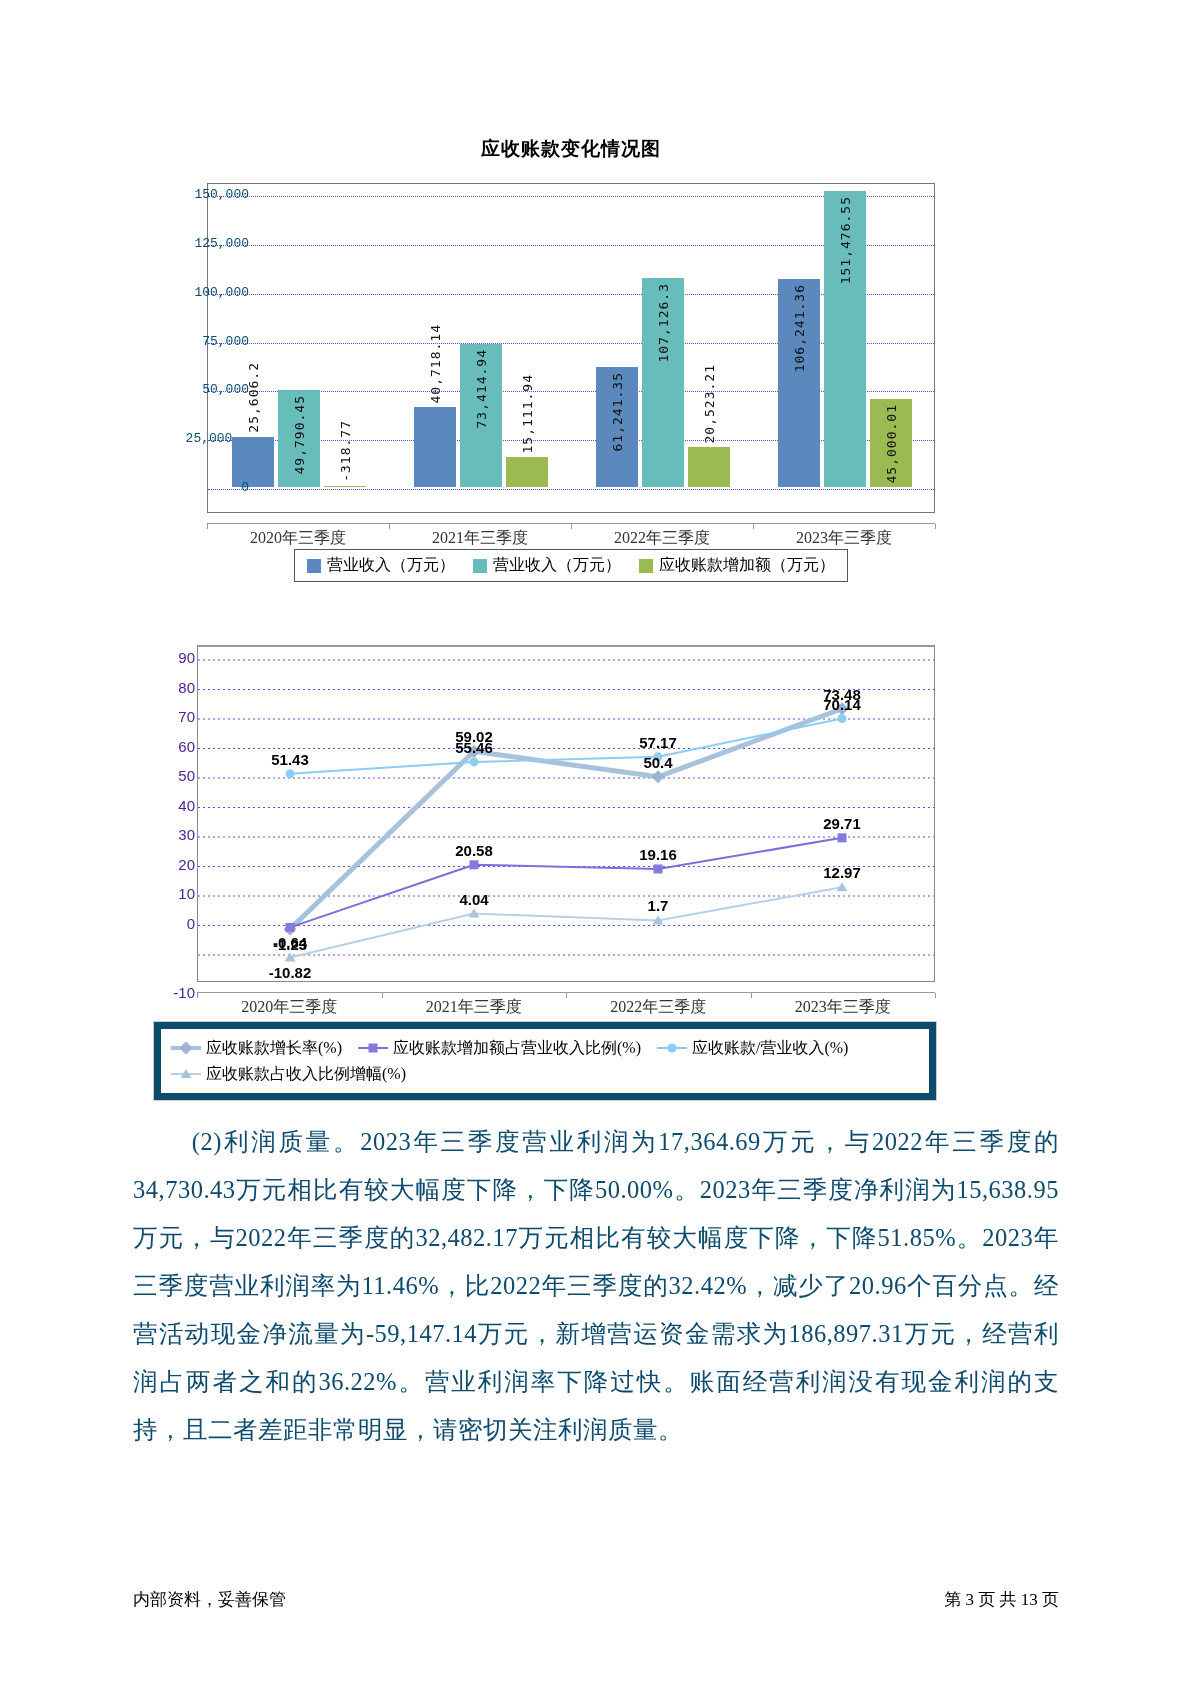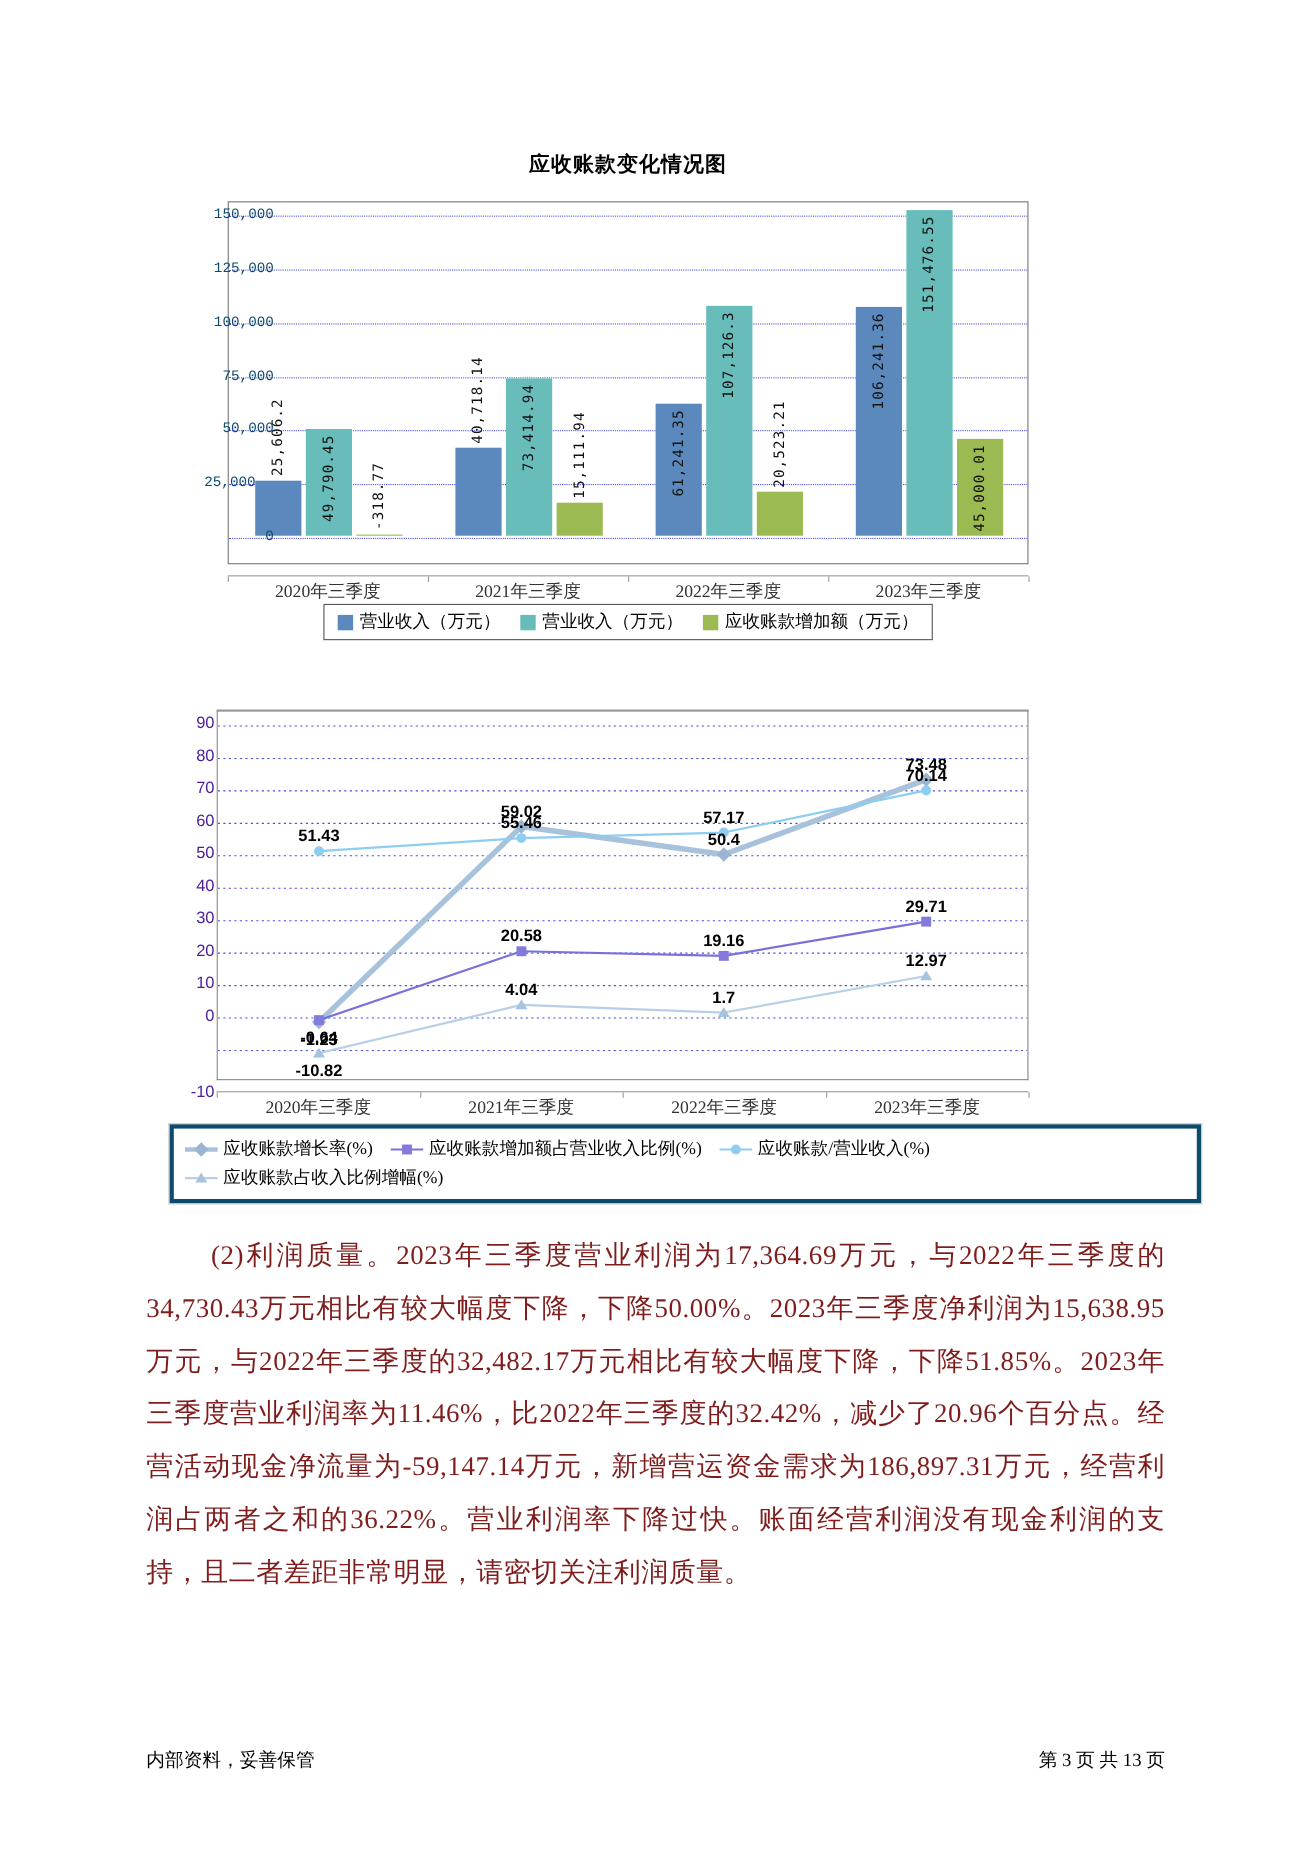--- a/index.html
+++ b/index.html
@@ -50,32 +50,32 @@
   
   .line-plot {
     position:absolute; left:197px; top:645px; width:738px; height:337px;
     border:1px solid #888; border-top:2px solid #999; background:#fff;
   }
   .line-ylabel {
     position:absolute; right:996px; width:50px; text-align:right;
     font-family:"Liberation Sans","DejaVu Sans",sans-serif; font-size:15px; color:#4c1d95;
   }
   .legend2 {
-    position:absolute; left:154px; top:1022px; width:938px;
-    border:4px solid #0c4a6e; outline:1px solid #ccc; background:#fff;
+    position:absolute; left:154px; top:1022px; width:782px;
+    border:7px solid #0c4a6e; outline:1px solid #ccc; background:#fff;
     padding:6px 10px; font-size:16px;
   }
   .legend2 .row { display:flex; gap:16px; align-items:center; line-height:26px; }
   .legend2 .item { display:flex; align-items:center; gap:5px; }
 
   
   .para {
     position:absolute; left:133px; top:1118px; width:926px;
     font-size:24.5px; line-height:48px; text-align:justify; text-indent:2.4em;
-    color:#7f1d1d; letter-spacing:0.5px;
+    color:#0c4a6e; letter-spacing:0.5px;
   }
   .footer {
     position:absolute; left:133px; top:1588px; width:926px;
     display:flex; justify-content:space-between; font-size:17px; color:#000;
   }
 </style>
 </head>
 <body>
 
 <div class="page">

